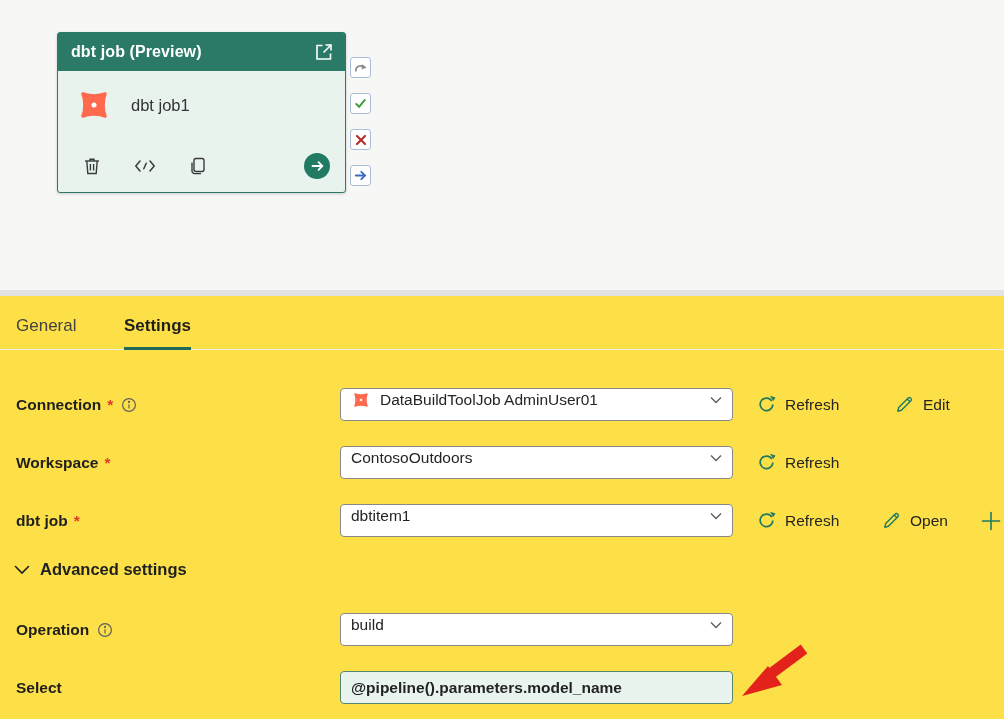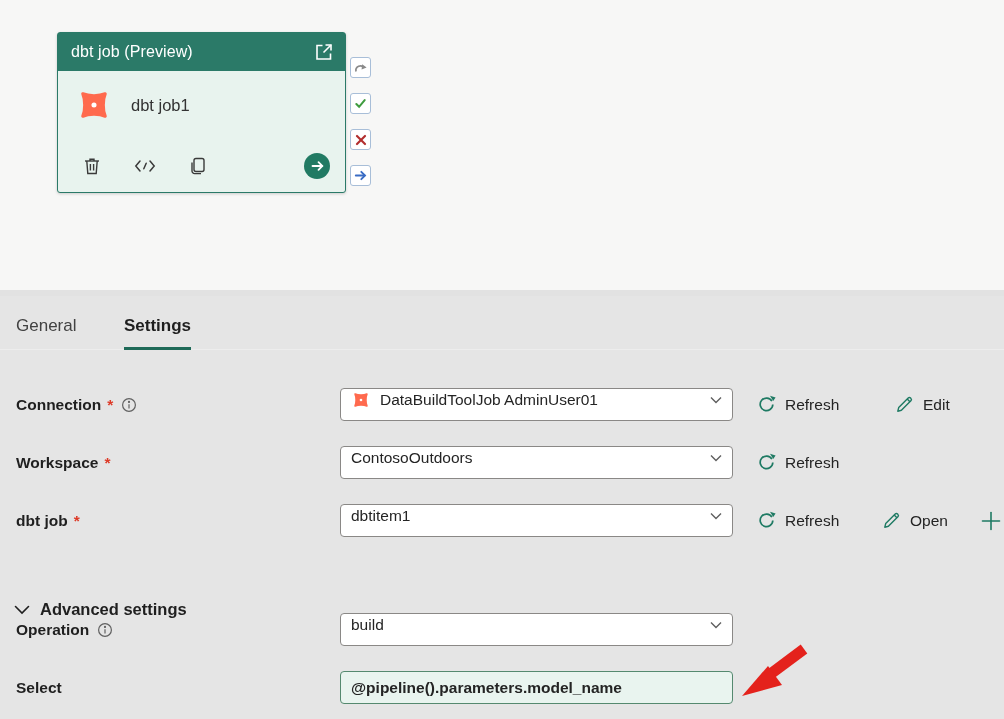--- a/index.html
+++ b/index.html
@@ -10,55 +10,55 @@
   }
   
   .canvas { position:absolute; left:0; top:0; width:1004px; height:290px; background:#f7f7f6; }
   .card {
     position:absolute; left:57px; top:32px; width:289px;
     border:1px solid #2b7a68; border-radius:3px; background:#e8f3ee;
     box-shadow:0 1px 3px rgba(0,0,0,.18);
   }
   .card-header {
     background:#2b7a68; color:#fff; height:38px; display:flex; align-items:center;
-    padding:0 10px 0 13px; font-size:16px; font-weight:normal; letter-spacing:.1px;
+    padding:0 10px 0 13px; font-size:16px; font-weight:bold; letter-spacing:.1px;
   }
   .card-header .spacer { flex:1; }
   .card-body { height:121px; display:flex; flex-direction:column; }
   .card-main { display:flex; align-items:center; gap:18px; padding:15px 0 0 17px; }
   .card-name { font-size:16.5px; color:#333; }
   .card-toolbar { margin-top:auto; display:flex; align-items:center; gap:32px; padding:0 15px 13px 24px; }
   .icon-btn { display:flex; align-items:center; justify-content:center; cursor:pointer; background:none; border:none; }
   .go-btn {
     margin-left:auto; width:26px; height:26px; border-radius:50%; background:#217a63;
     display:flex; align-items:center; justify-content:center; border:none; cursor:pointer;
   }
   .port {
     position:absolute; left:350px; width:21px; height:21px; background:#fff;
     border:1px solid #a8bed8; border-radius:3px; display:flex; align-items:center; justify-content:center;
   }
   
   .divider-band { position:absolute; left:0; top:290px; width:1004px; height:6px; background:#e2e2e2; }
   
-  .panel { position:absolute; left:0; top:296px; width:1004px; height:423px; background:#e5e5e5; }
+  .panel { position:absolute; left:0; top:296px; width:1004px; height:423px; background:#fde047; }
   .tabs { position:absolute; left:0; top:0; width:1004px; height:54px; border-bottom:1px solid #ededed; }
   .tab { position:absolute; top:10px; height:44px; line-height:40px; font-size:17px; color:#424242; cursor:pointer; }
   .tab-general { left:16px; }
   .tab-settings { left:124px; font-weight:bold; color:#1f1f1f; border-bottom:3px solid #1f6a58; }
   .row-label { position:absolute; left:16px; height:33px; line-height:33px; font-size:15.5px; font-weight:bold; color:#1f1f1f; display:flex; align-items:center; gap:6px; }
   .req { color:#dd3a27; font-weight:bold; }
   .info { display:inline-flex; margin-left:2px; }
   .dropdown {
     position:absolute; left:340px; width:393px; height:33px; background:#fff;
     border:1px solid #8a8886; border-radius:4px; display:flex; align-items:center;
     padding:0 10px 10px 10px; font-size:15.5px; color:#242424; cursor:pointer; gap:9px;
   }
   .dropdown .chev { margin-left:auto; display:flex; }
   .action { position:absolute; height:33px; display:flex; align-items:center; gap:9px; font-size:15.5px; color:#242424; background:none; border:none; cursor:pointer; }
-  .advanced { position:absolute; left:14px; display:flex; align-items:center; gap:10px; font-size:16.5px; font-weight:bold; color:#1f1f1f; cursor:pointer;margin-top:40px; }
+  .advanced { position:absolute; left:14px; display:flex; align-items:center; gap:10px; font-size:16.5px; font-weight:bold; color:#1f1f1f; cursor:pointer; }
   .expr-input {
     position:absolute; left:340px; width:393px; height:33px; background:#e9f4ef;
     border:1px solid #55896f; border-radius:4px; font-size:15.5px; color:#242424;
     padding:0 10px; font-family:"Liberation Sans", sans-serif;font-weight:bold;
   }
   .annotation-arrow { position:absolute; left:738px; top:642px; }
   svg { display:block; }
 </style>
 </head>
 <body>

